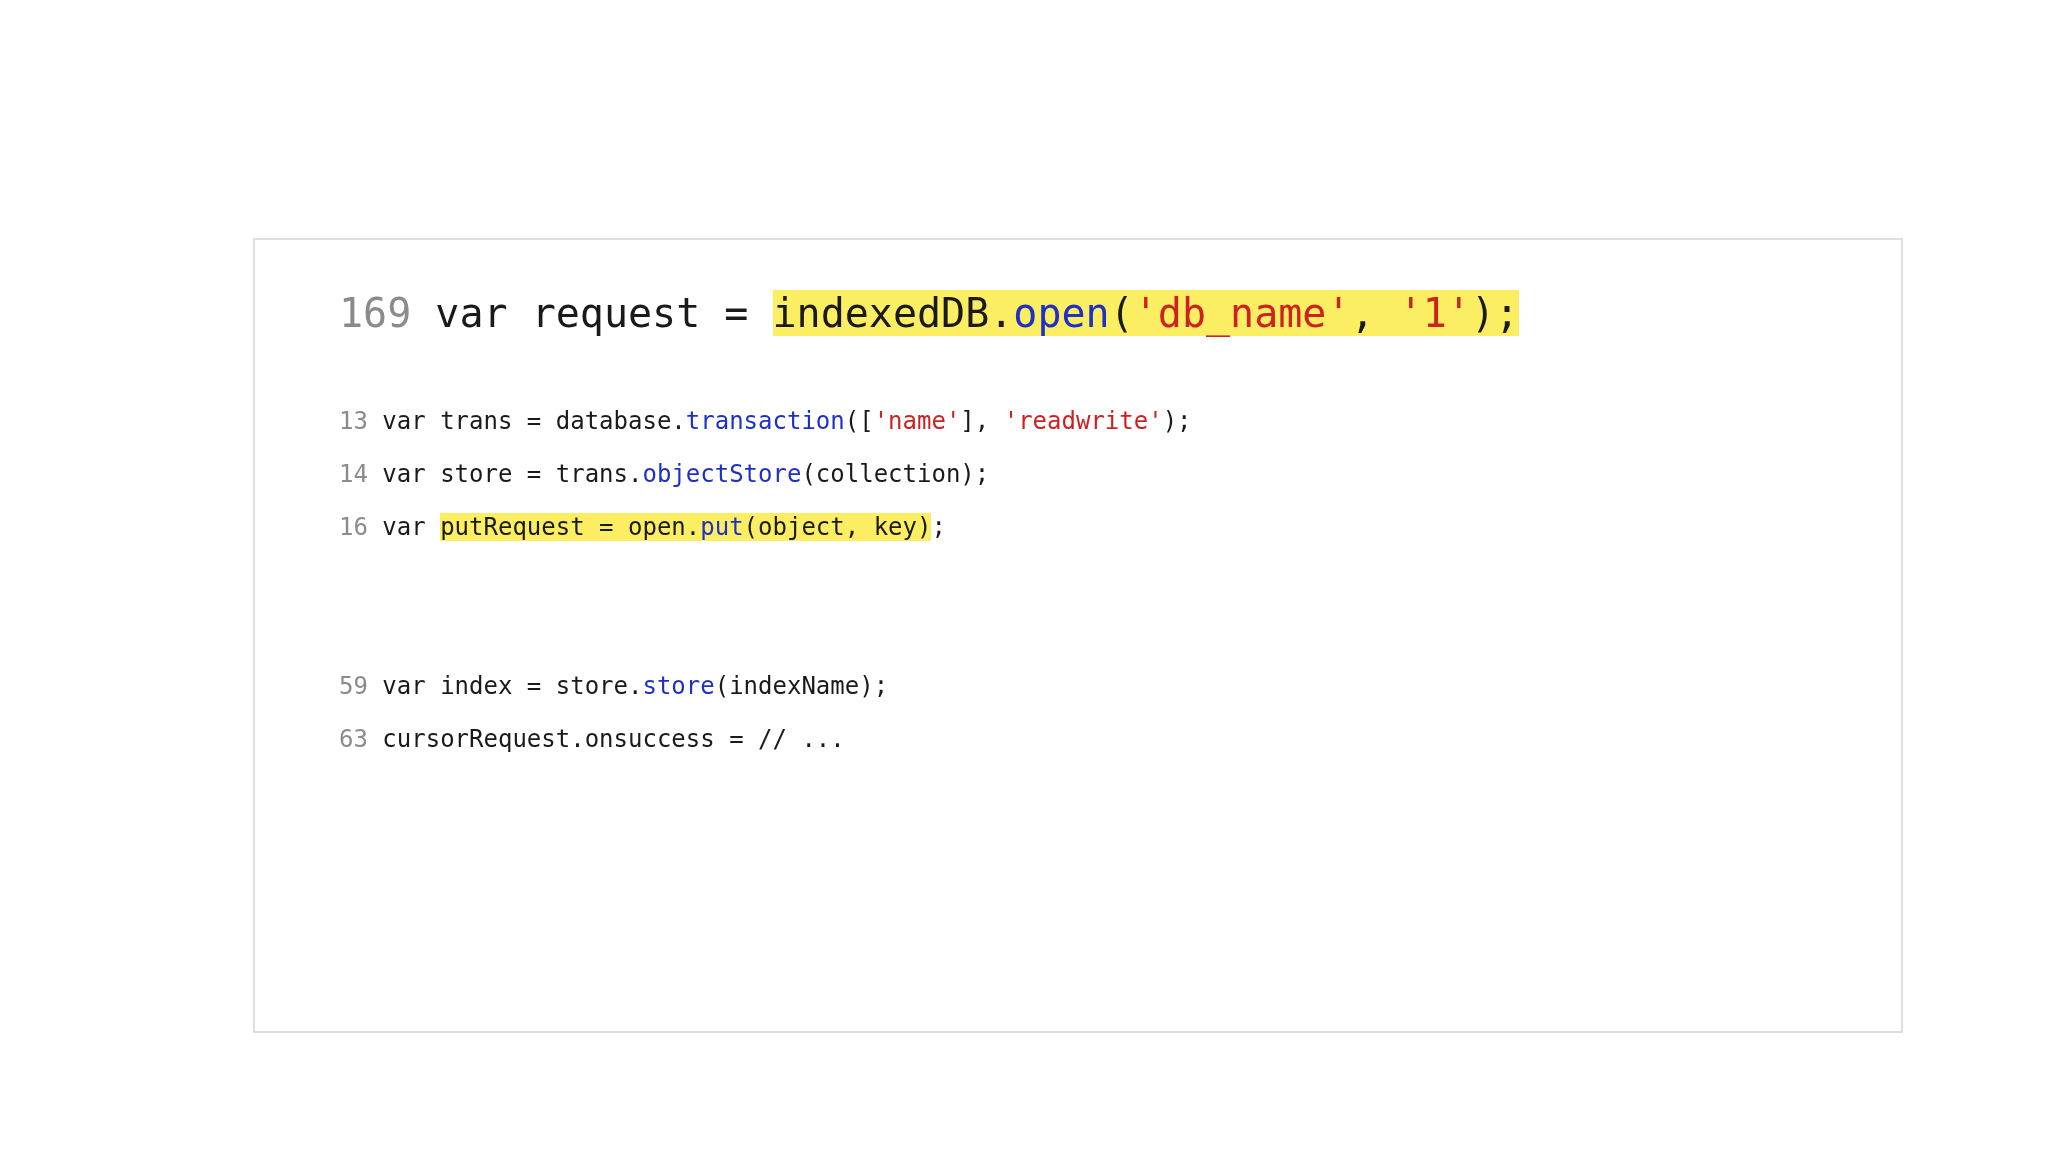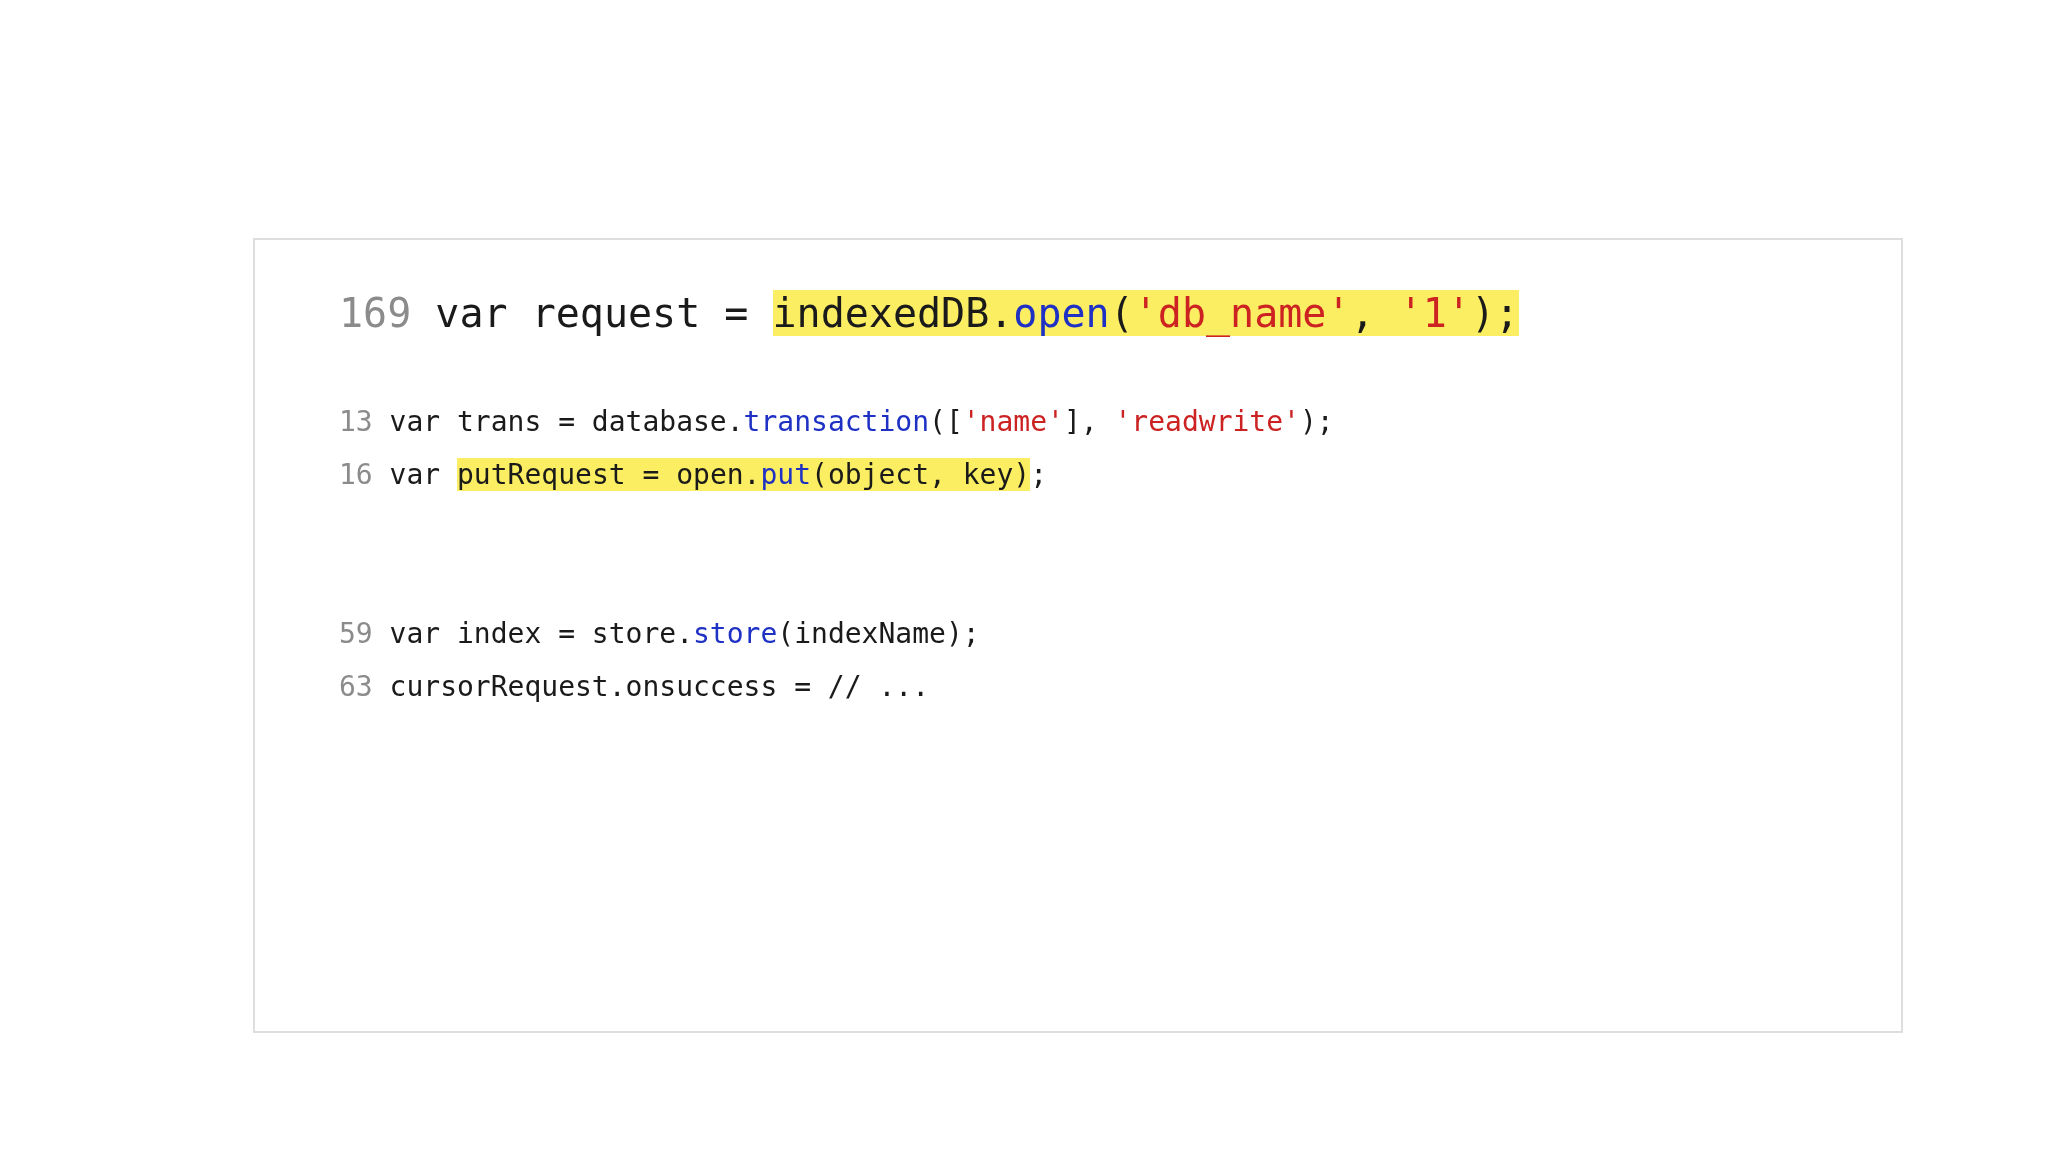--- a/index.html
+++ b/index.html
@@ -64,21 +64,21 @@
   .code-body {
     position: absolute;
     left: 72px;
     top: 44px;
     right: 10px;
     margin-left: 12px;
   }
 
   .code-line {
     font-family: "DejaVu Sans Mono", "Liberation Mono", monospace;
-    font-size: 28px;
+    font-size: 24px;
     line-height: 53px;
     white-space: pre;
     color: #1a1a1a;
     height: 53px;
   }
 
   .code-line.blank {
     height: 53px;
   }
 
@@ -120,20 +120,21 @@
 
   <div class="code-card">
     <div class="code-body">
 
       <div class="code-line big"><span class="ln">169</span><span> </span><span class="kw">var request = </span><span class="hl"><span class="kw">indexedDB.</span><span class="fn">open</span><span class="kw">(</span><span class="str">'db_name'</span><span class="kw">, </span><span class="str">'1'</span><span class="kw">);</span></span></div>
 
       <div class="code-line blank"></div>
 
       <div class="code-line"><span class="ln">13</span><span> </span><span class="kw">var trans = database.</span><span class="fn">transaction</span><span class="kw">([</span><span class="str">'name'</span><span class="kw">], </span><span class="str">'readwrite'</span><span class="kw">);</span></div>
 
+      <div class="code-line"><span class="ln">14</span><span> </span><span class="kw">var store = trans.</span><span class="fn">objectStore</span><span class="kw">(collection);</span></div>
 
       <div class="code-line"><span class="ln">16</span><span> </span><span class="kw">var </span><span class="hl"><span class="kw">putRequest = open.</span><span class="fn">put</span><span class="kw">(object, key)</span></span><span class="kw">;</span></div>
 
 
       <div class="code-line blank"></div>
 
 
 
       <div class="code-line blank"></div>
 

